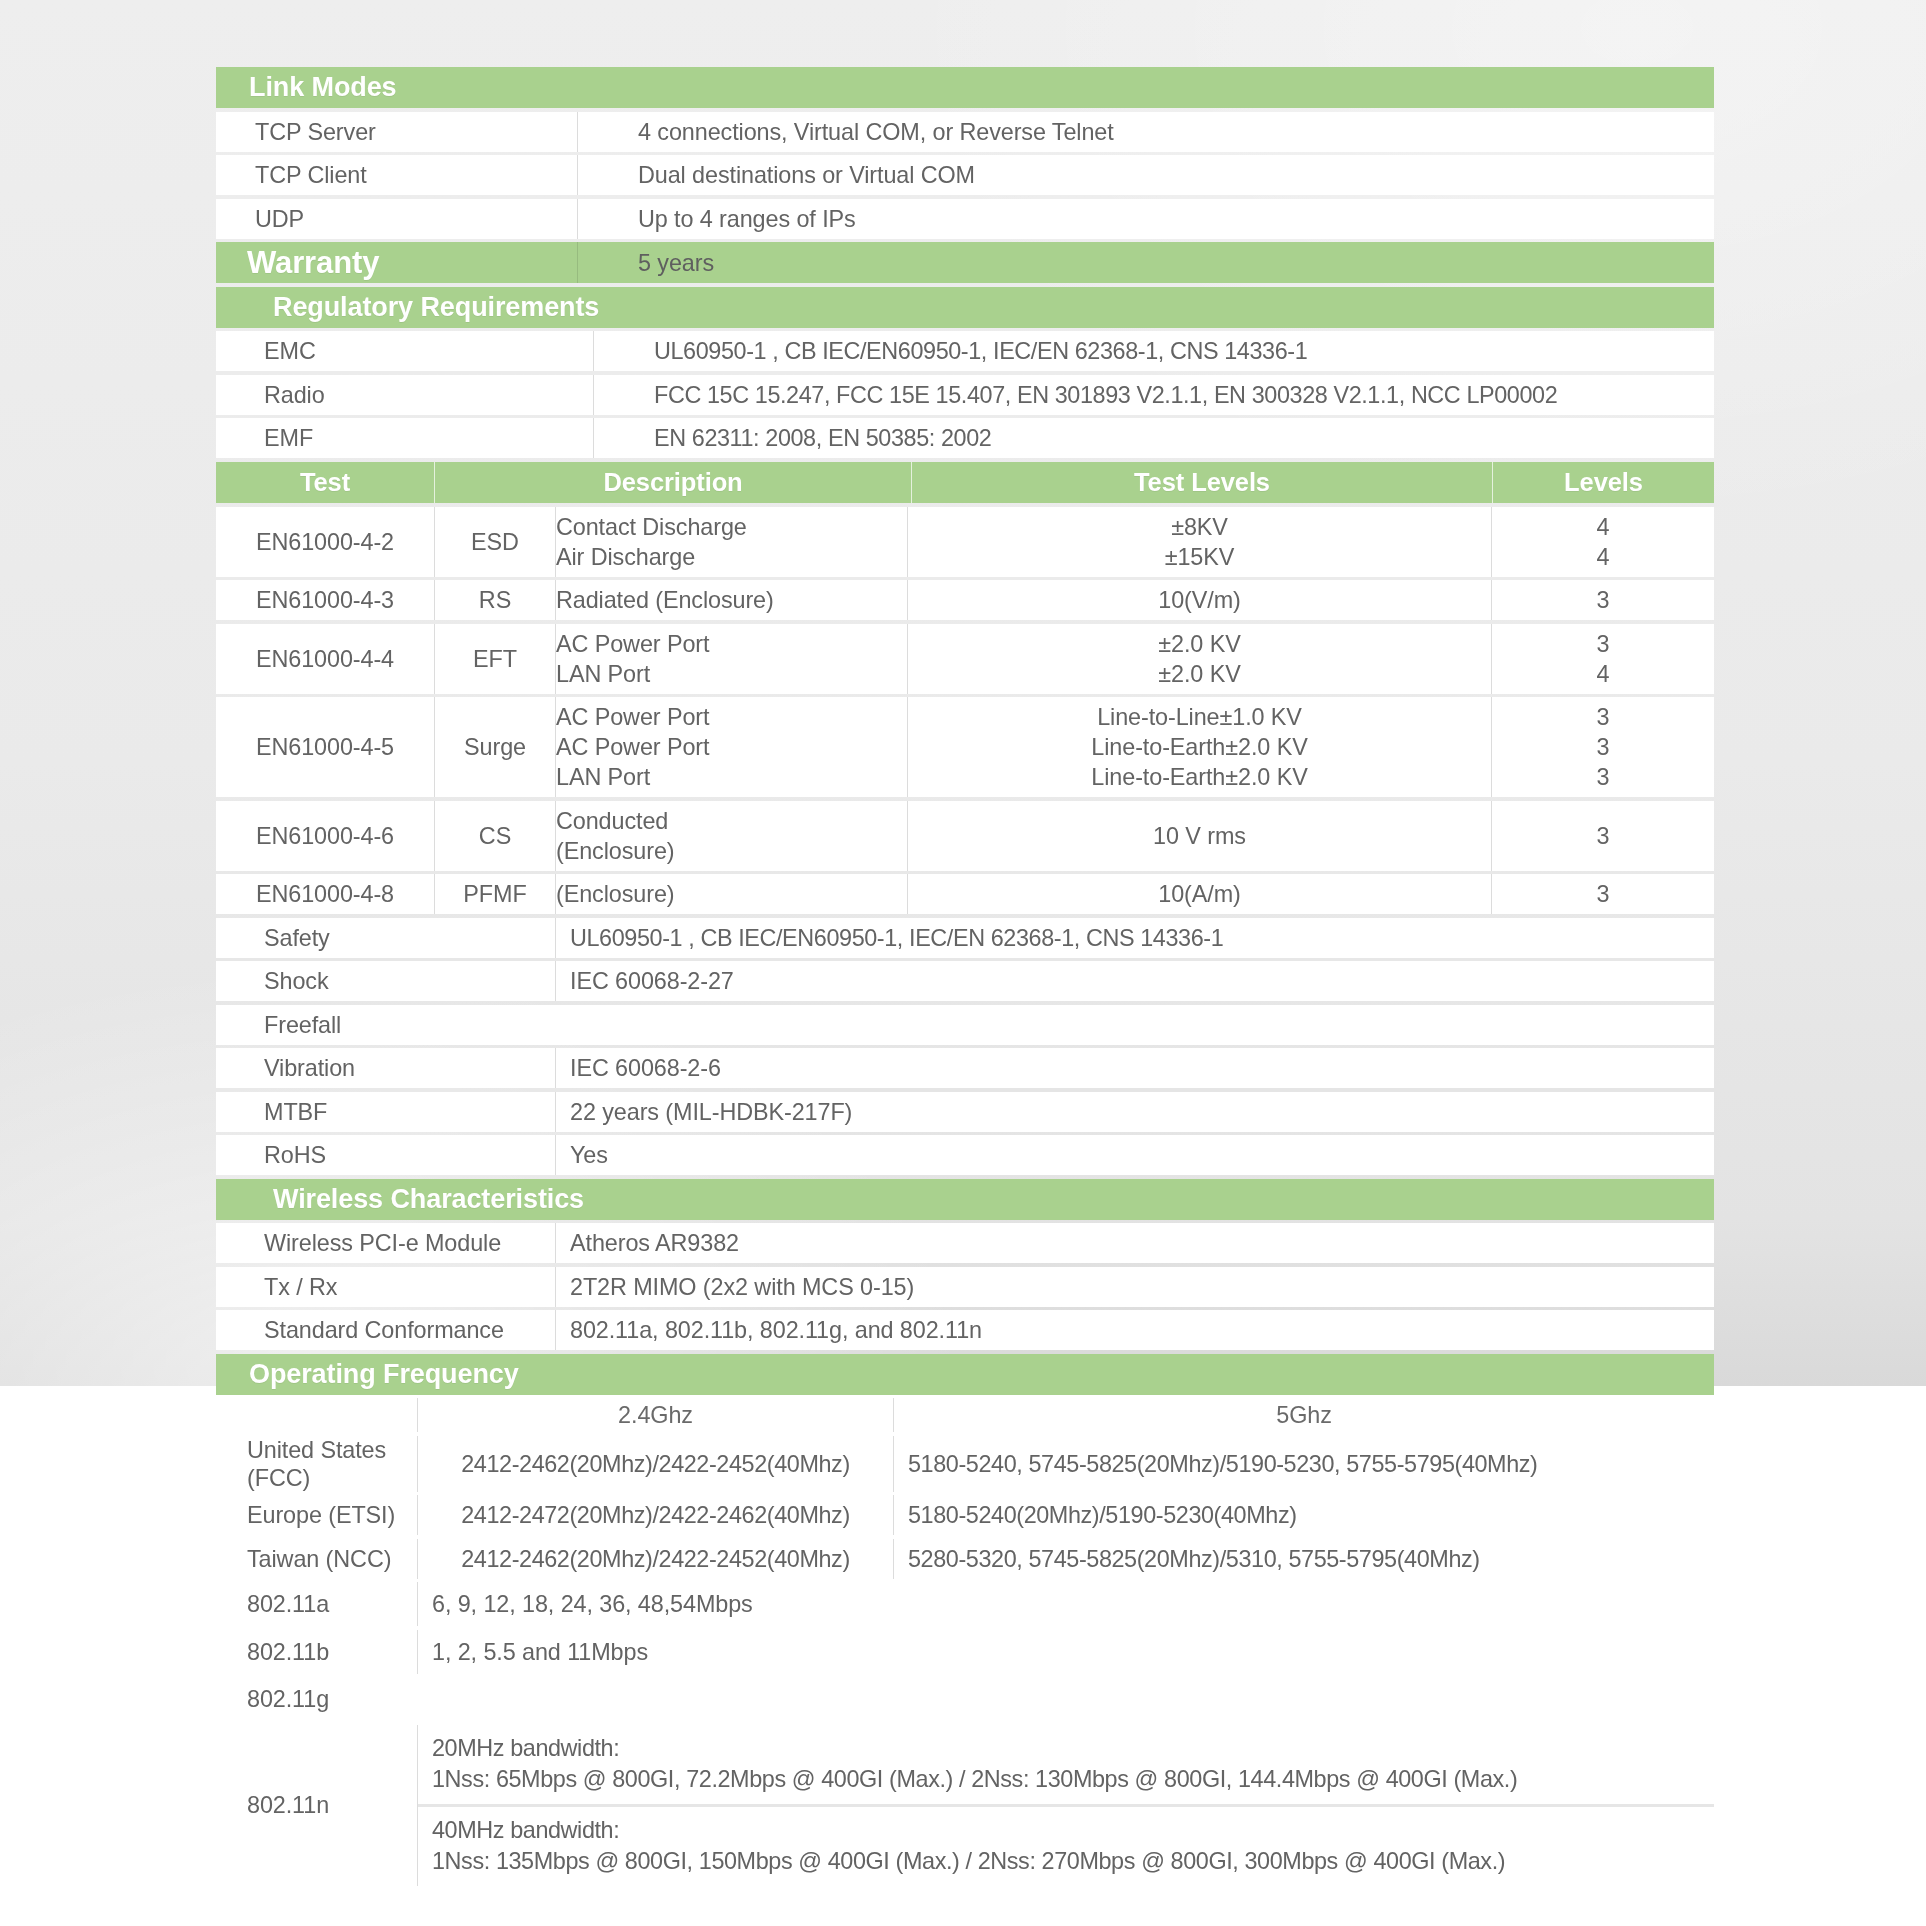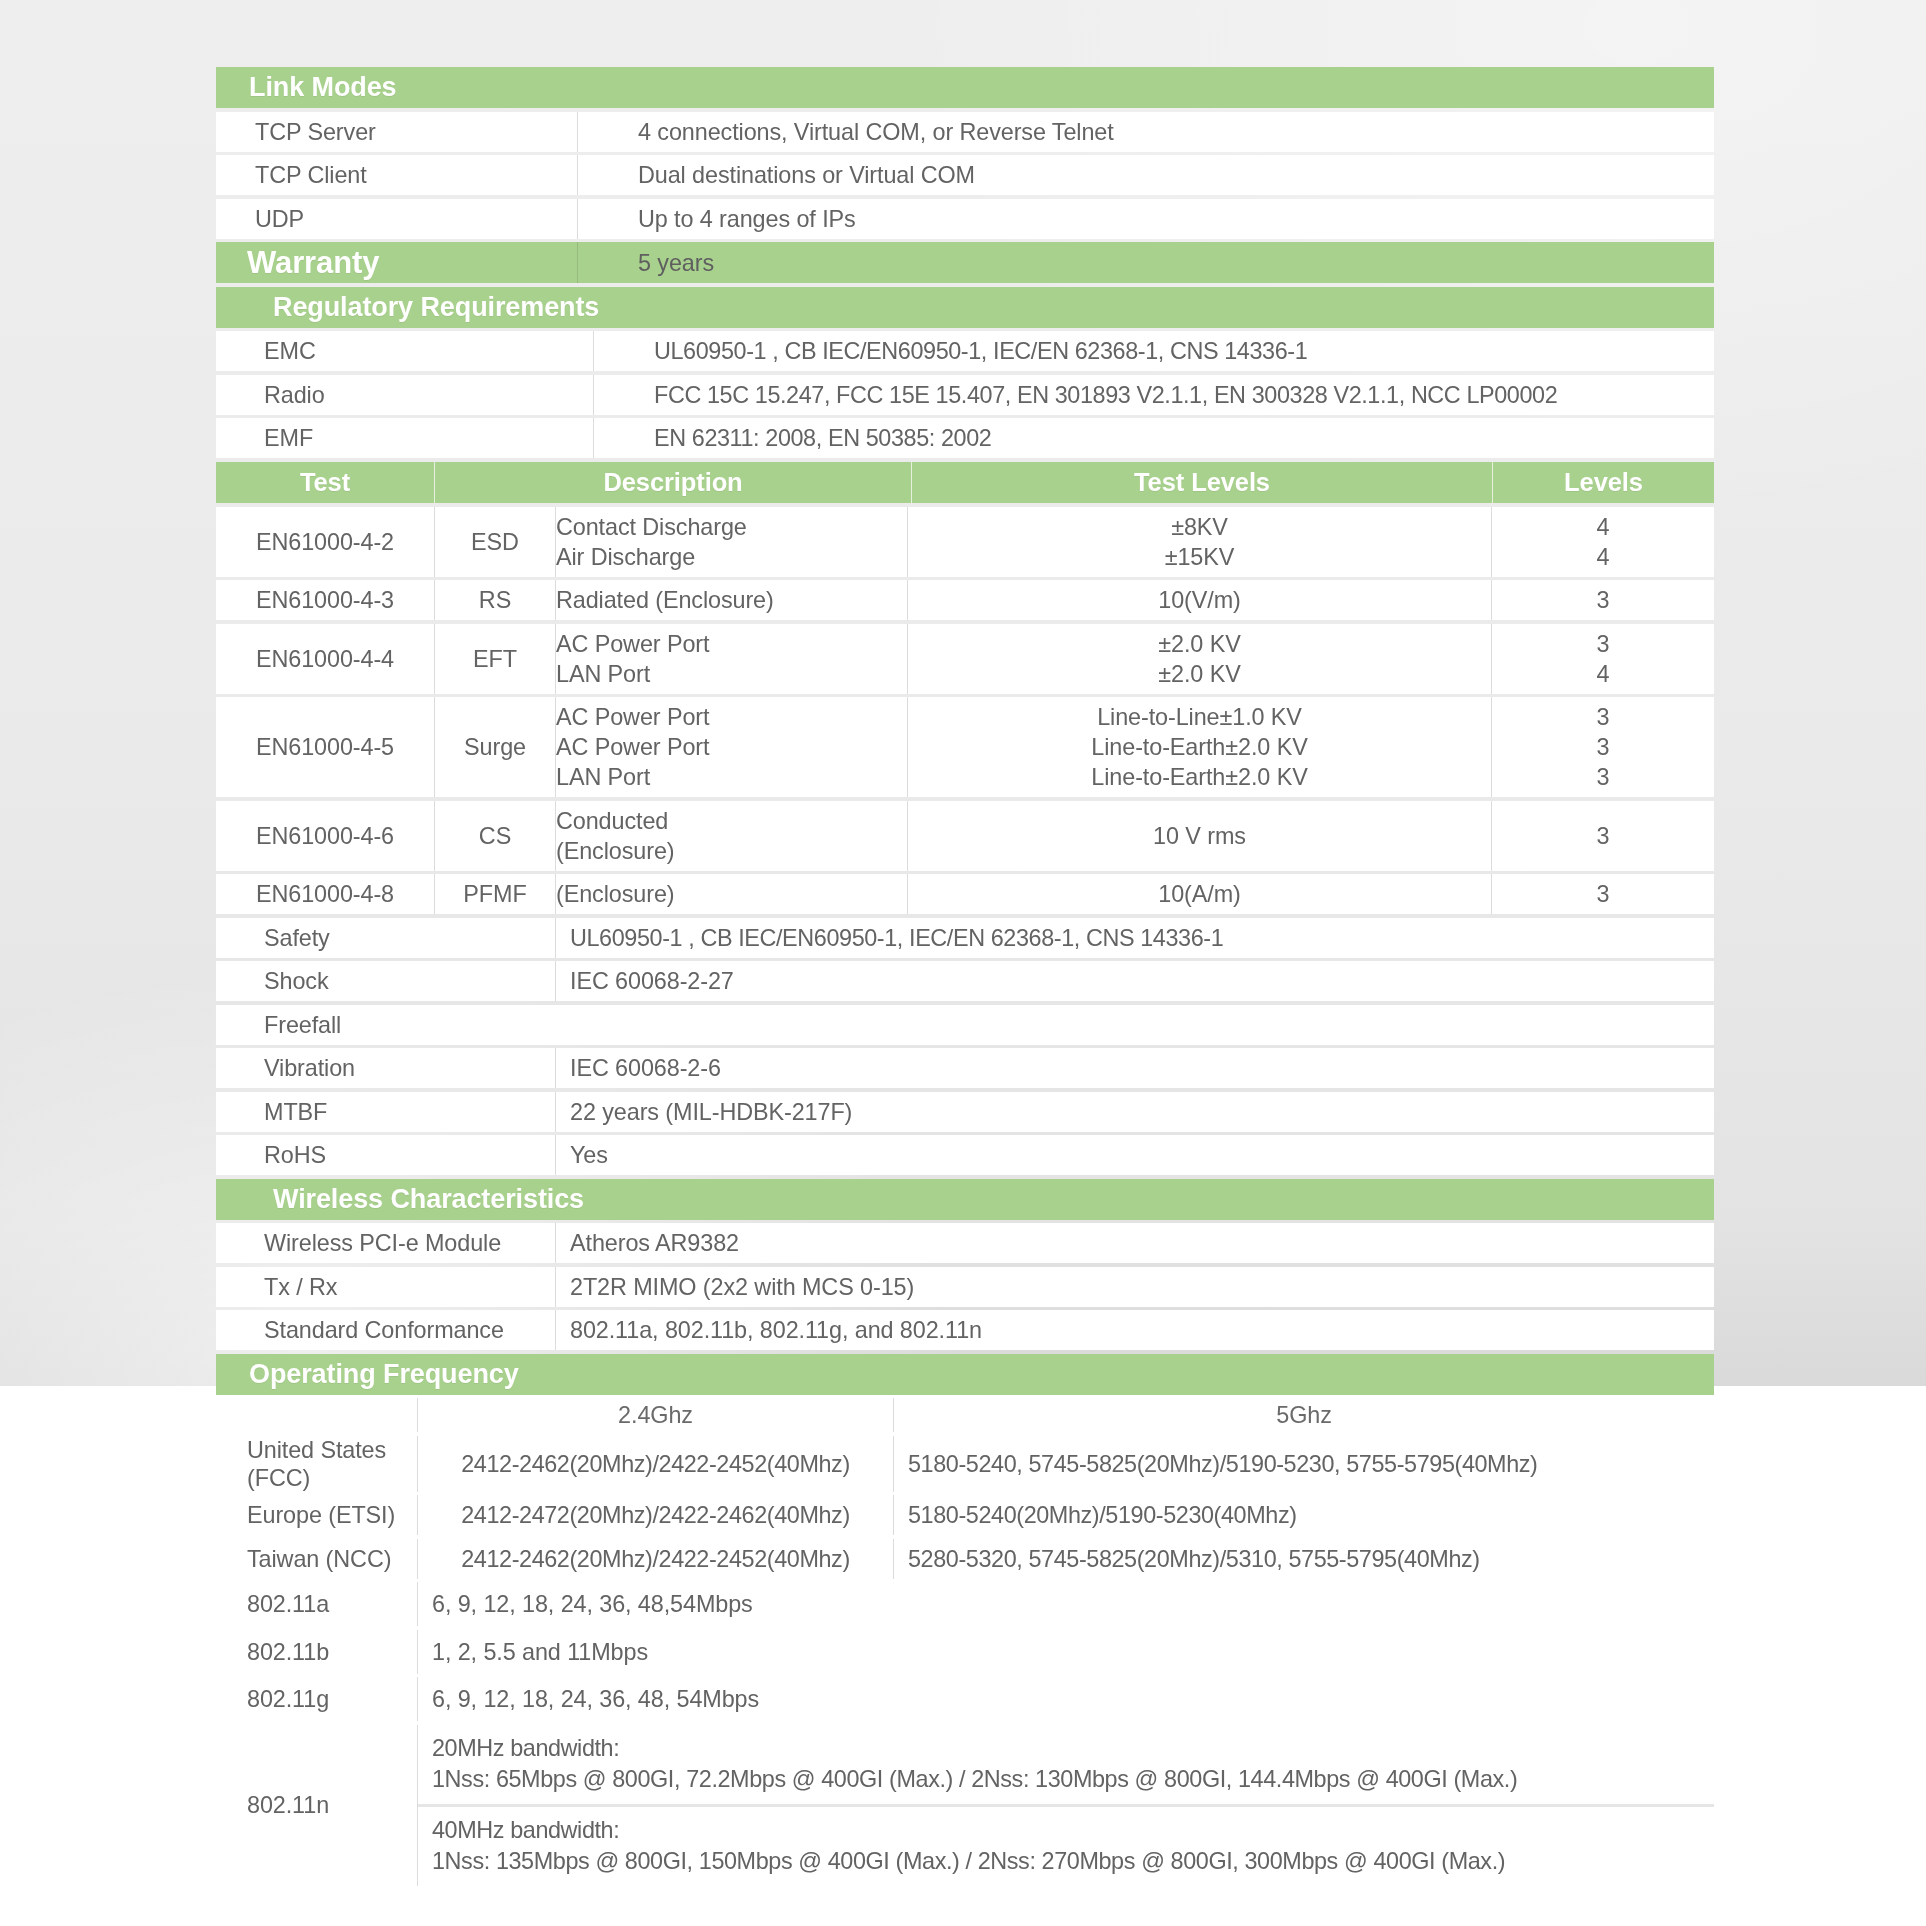--- a/index.html
+++ b/index.html
@@ -297,21 +297,20 @@
     <div class="row dr-grid">
       <div class="cell pl-44">802.11a</div>
       <div class="cell pl-20">6, 9, 12, 18, 24, 36, 48,54Mbps</div>
     </div>
     <div class="row dr-grid">
       <div class="cell pl-44">802.11b</div>
       <div class="cell pl-20">1, 2, 5.5 and 11Mbps</div>
     </div>
     <div class="row dr-grid">
       <div class="cell pl-44">802.11g</div>
-      <div class="cell pl-20">6, 9, 12, 18, 24, 36, 48, 54Mbps</div>
     </div>
 
     <div class="row n-grid">
       <div class="n-label pl-44">802.11n</div>
       <div class="n-val">
         <div class="ln">20MHz bandwidth:</div>
         <div class="ln">1Nss: 65Mbps @ 800GI, 72.2Mbps @ 400GI (Max.) / 2Nss: 130Mbps @ 800GI, 144.4Mbps @ 400GI (Max.)</div>
       </div>
       <div class="n-val second">
         <div class="ln">40MHz bandwidth:</div>

